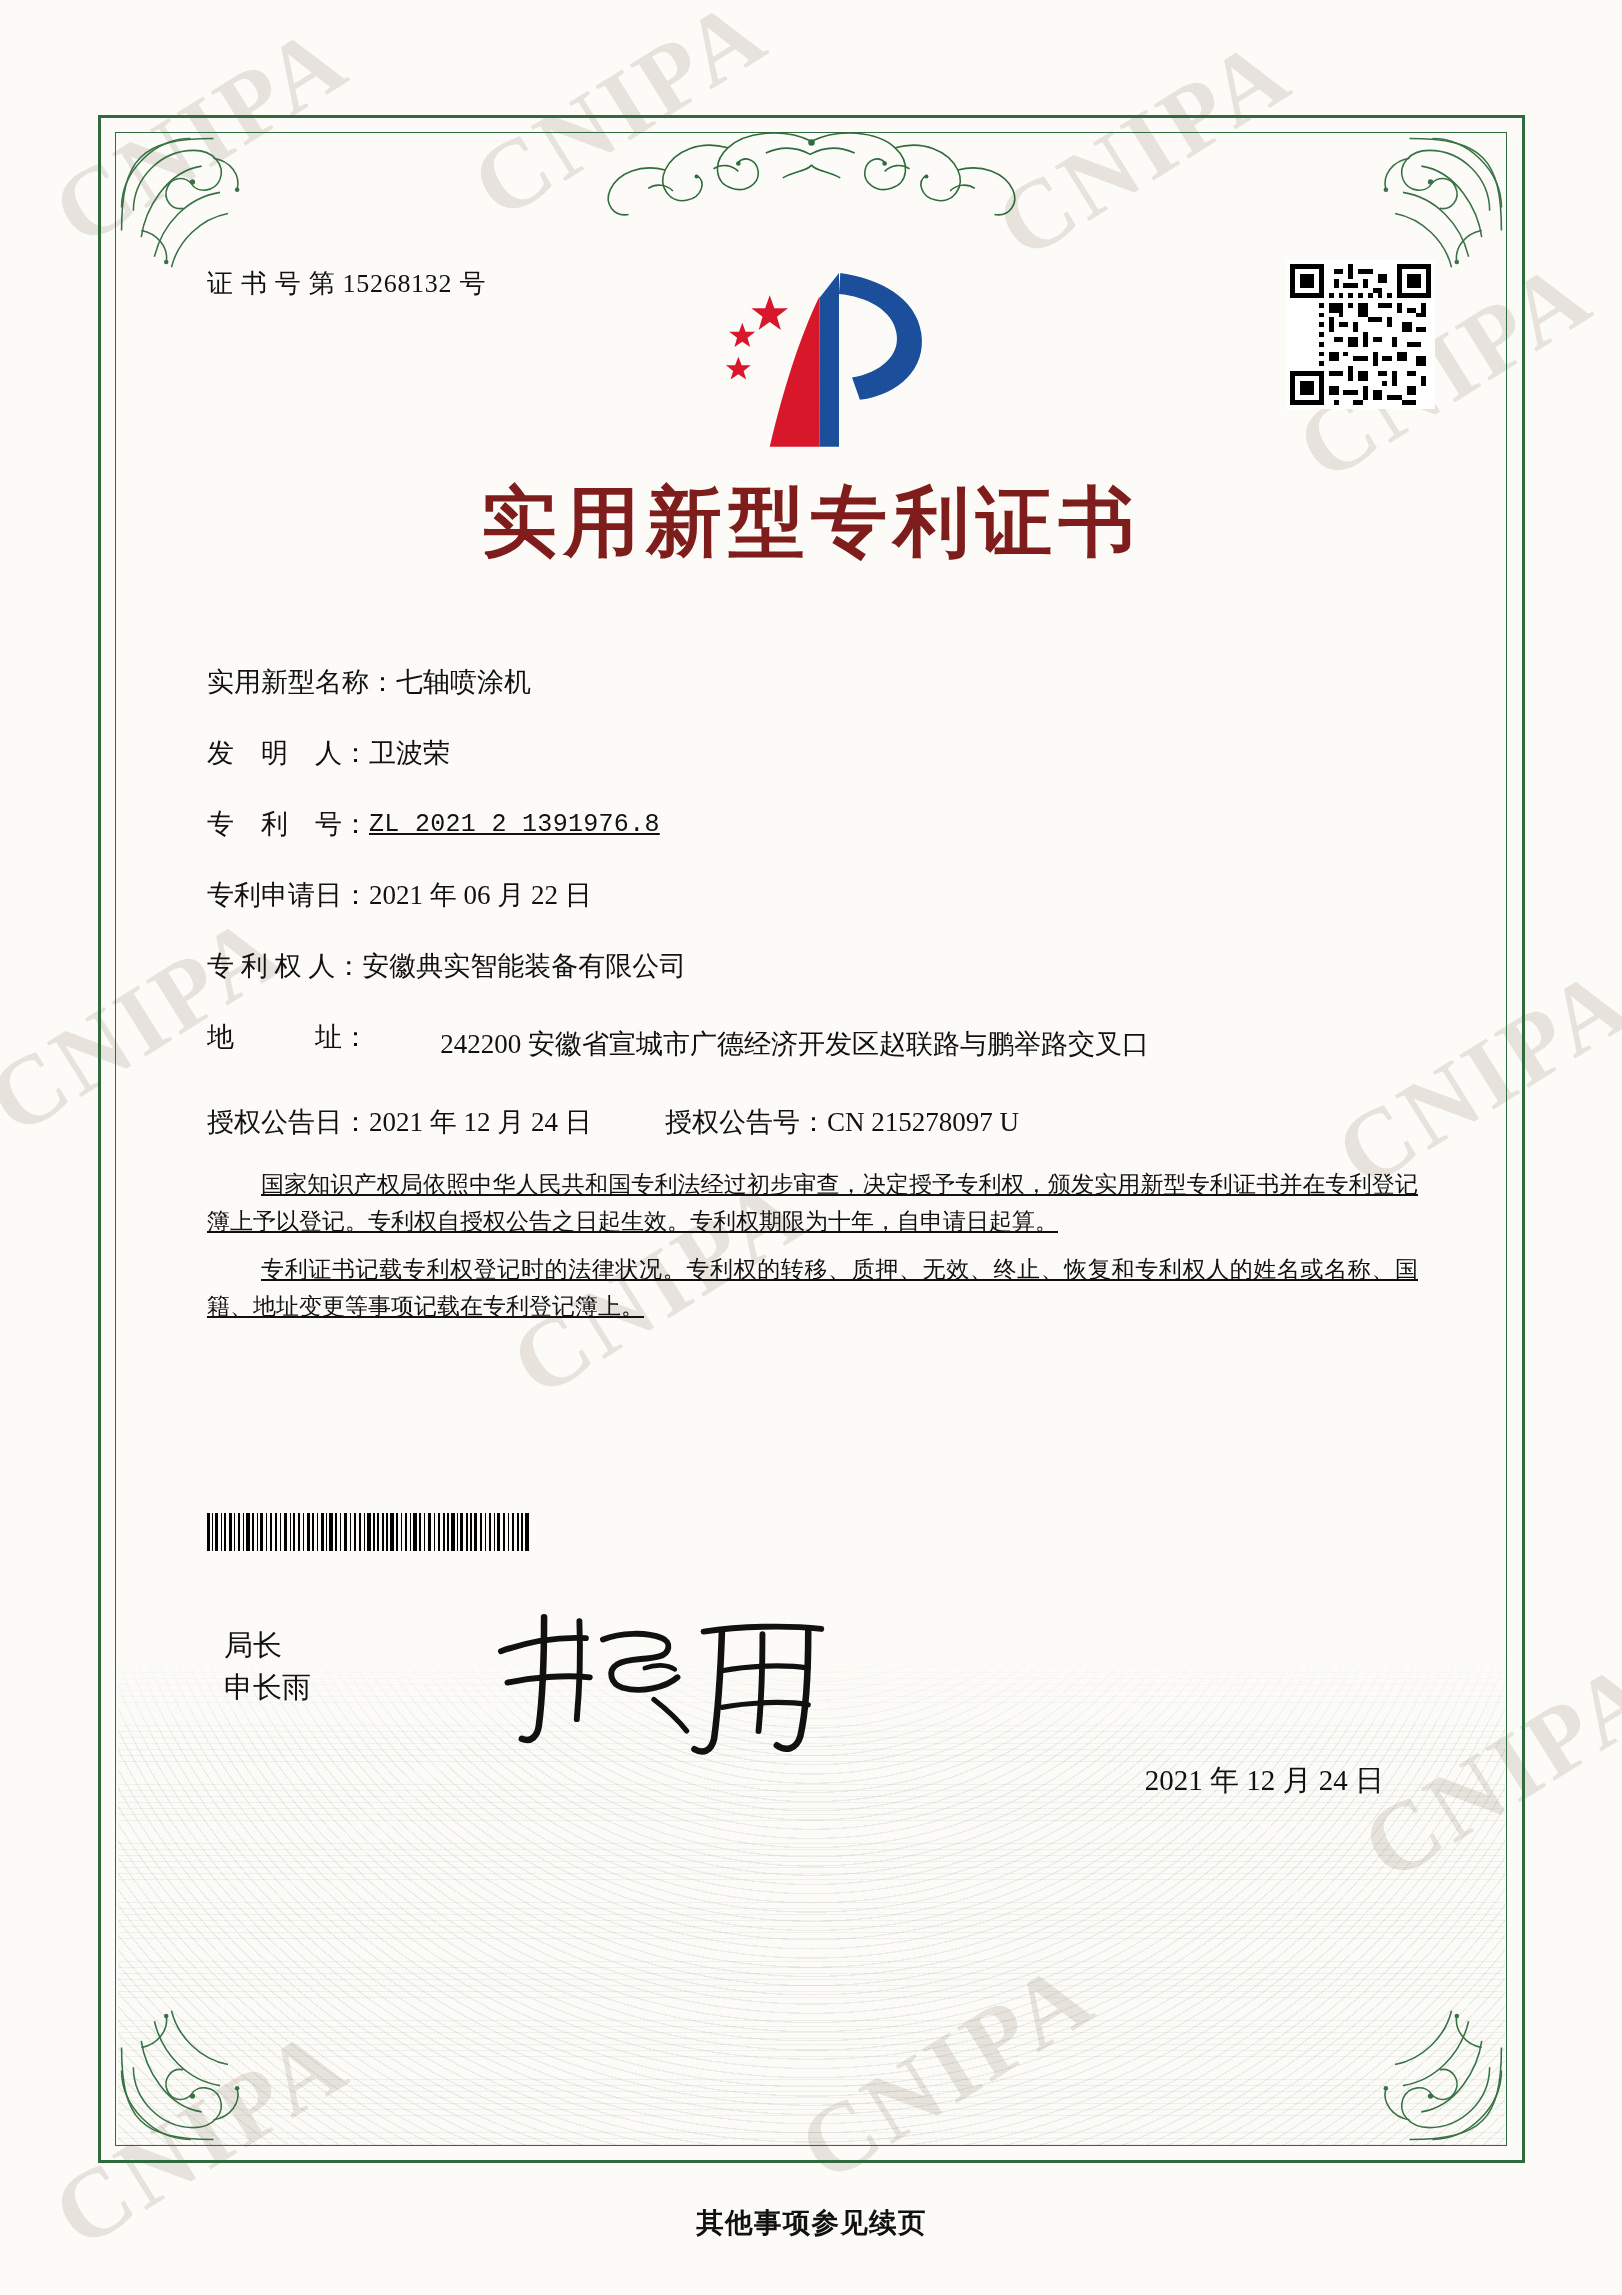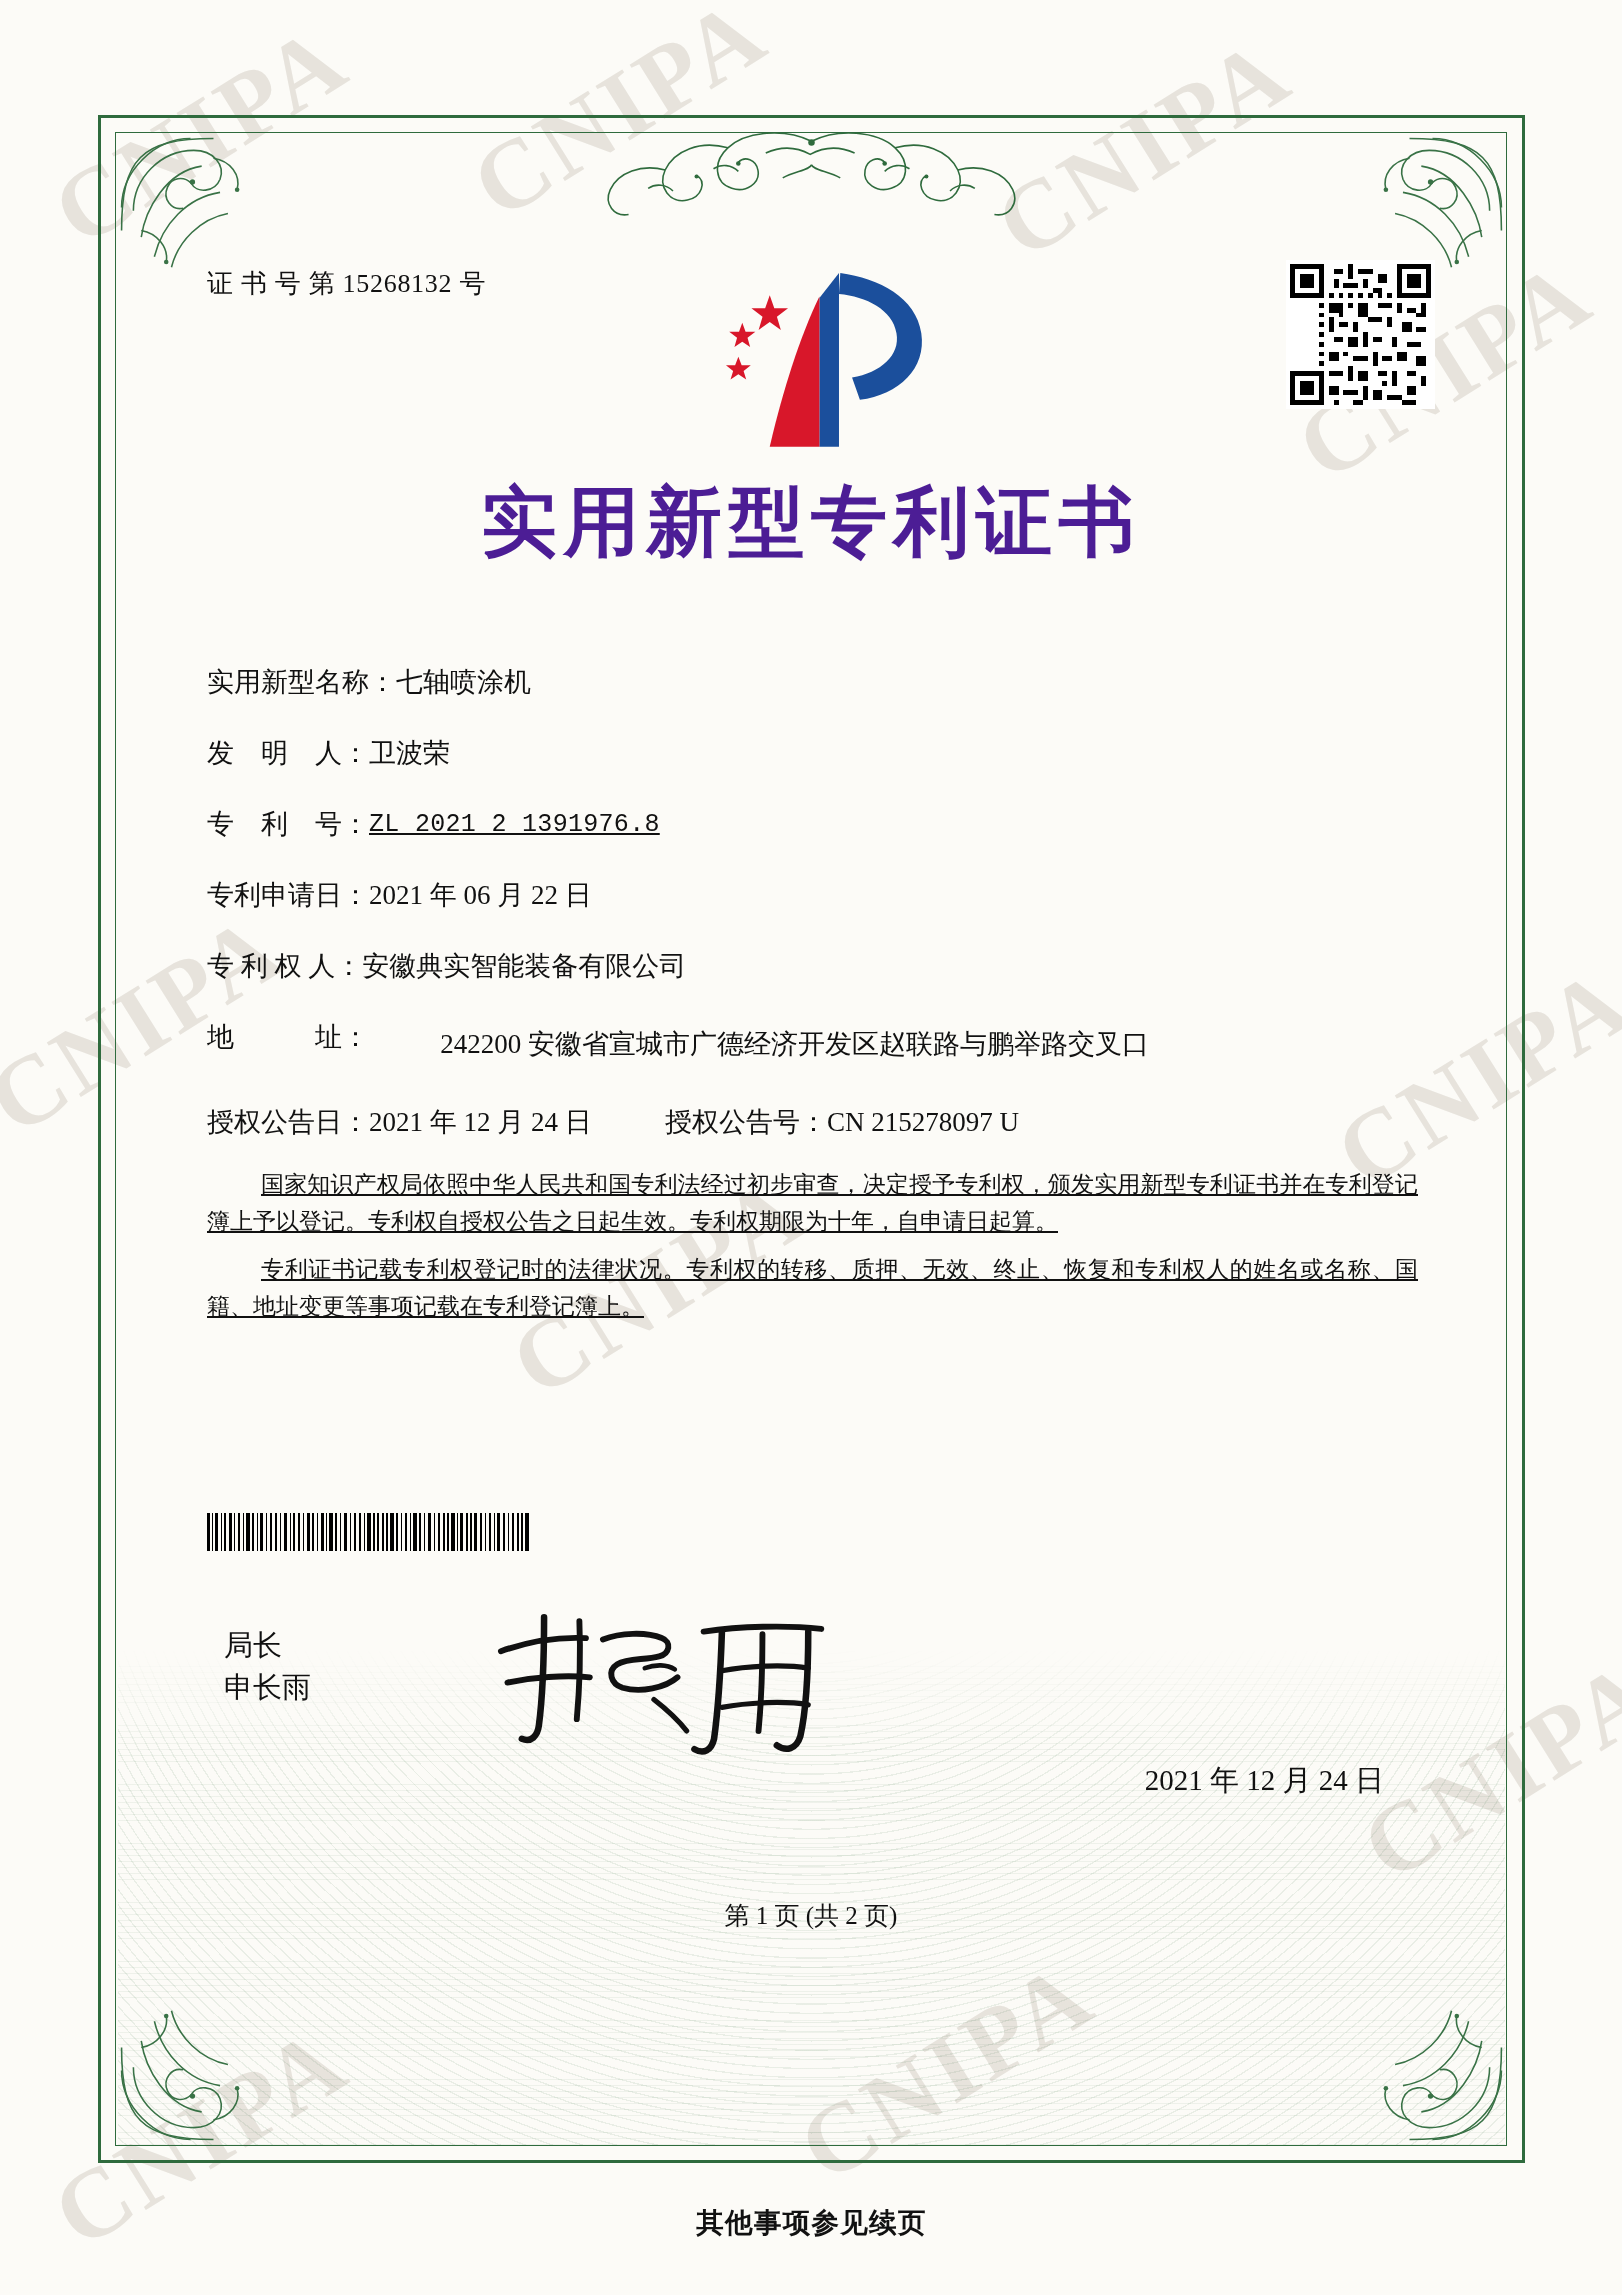--- a/index.html
+++ b/index.html
@@ -154,21 +154,21 @@
   .title {
     position: absolute;
     left: 0;
     top: 340px;
     width: 1392px;
     text-align: center;
     font-size: 76px;
     font-weight: bold;
     letter-spacing: 6.5px;
     font-family: Liberation Sans, sans-serif;
-    color: #4c1d95;
+    color: #7f1d1d;
   }
 
   
   .fields {
     position: absolute;
     left: 92px;
     top: 537px;
     width: 1217px;
     font-size: 27px;
     line-height: 1.0;
@@ -667,18 +667,17 @@
           <path d="M500 62 C500 126, 496 186, 488 222 C482 242, 466 246, 452 236" stroke-width="10"></path>
           <path d="M368 122 C410 114, 466 112, 500 118" stroke-width="8"></path>
           <path d="M368 178 C410 170, 466 168, 500 174" stroke-width="8"></path>
           <path d="M250 118 C266 112, 284 112, 296 120" stroke-width="7"></path>
         </g>
       </svg>
     </div>
 
     <div class="issue-date">2021 年 12 月 24 日</div>
 
-    <div class="page-num">第 1 页 (共 2 页)</div>
   </div>
 </div>
 
 <div class="footer-note">其他事项参见续页</div>
 
 
 </body></html>

